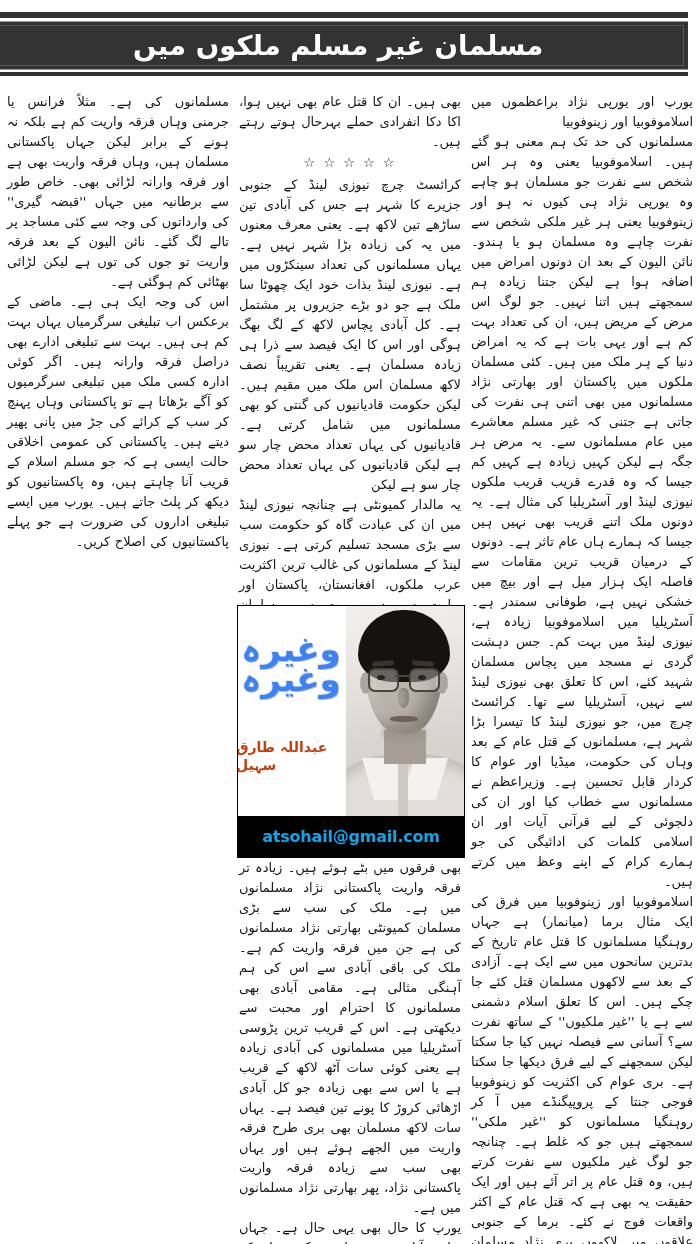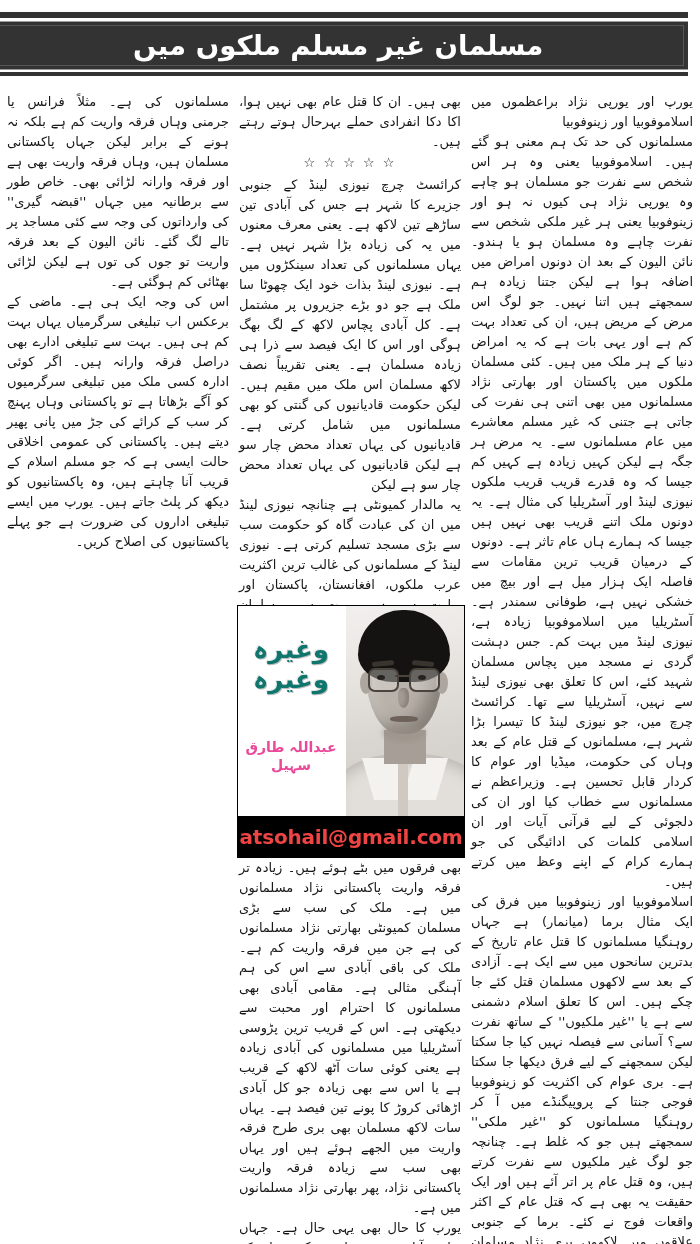--- a/index.html
+++ b/index.html
@@ -257,53 +257,53 @@
     background: #ffffff;
     display: flex;
     flex-direction: column;
     align-items: center;
     justify-content: flex-start;
     padding-top: 28px;
     box-sizing: border-box;
   }
   .column-logo {
     font-family: "DejaVu Sans", "Liberation Sans", sans-serif;
-    font-size: 26px;
+    font-size: 34px;
     font-weight: bold;
     line-height: 30px;
-    color: #0f766e;
+    color: #3b82f6;
     text-align: center;
     direction: rtl;
     text-shadow: 1px 1px 0 #bfbfbf, -1px -1px 0 #e8e8e8;
     letter-spacing: 0px;
   }
   .author-name {
     margin-top: 44px;
     font-family: "DejaVu Sans", "Liberation Sans", sans-serif;
     font-size: 14px;
     font-weight: bold;
-    color: #ec4899;
-    direction: rtl;
-    text-align: center;
+    color: #c2410c;
+    direction: rtl;
+    text-align: left;
     line-height: 18px;
   }
   .author-email-bar {
     position: absolute;
     left: 0; bottom: 0;
     width: 100%;
     height: 41px;
     background: #000000;
     display: flex;
     align-items: center;
     justify-content: center;
   }
   .author-email {
-    color: #ef4444;
-    font-family: "DejaVu Sans", "Liberation Sans", sans-serif;
-    font-size: 20px;
+    color: #0ea5e9;
+    font-family: "DejaVu Sans", "Liberation Sans", sans-serif;
+    font-size: 16px;
     font-weight: bold;
     letter-spacing: -0.2px;
     direction: ltr;
   }
 </style>
 </head>
 <body>
 
 <div class="masthead">
   <div class="masthead-rule-top"></div>

